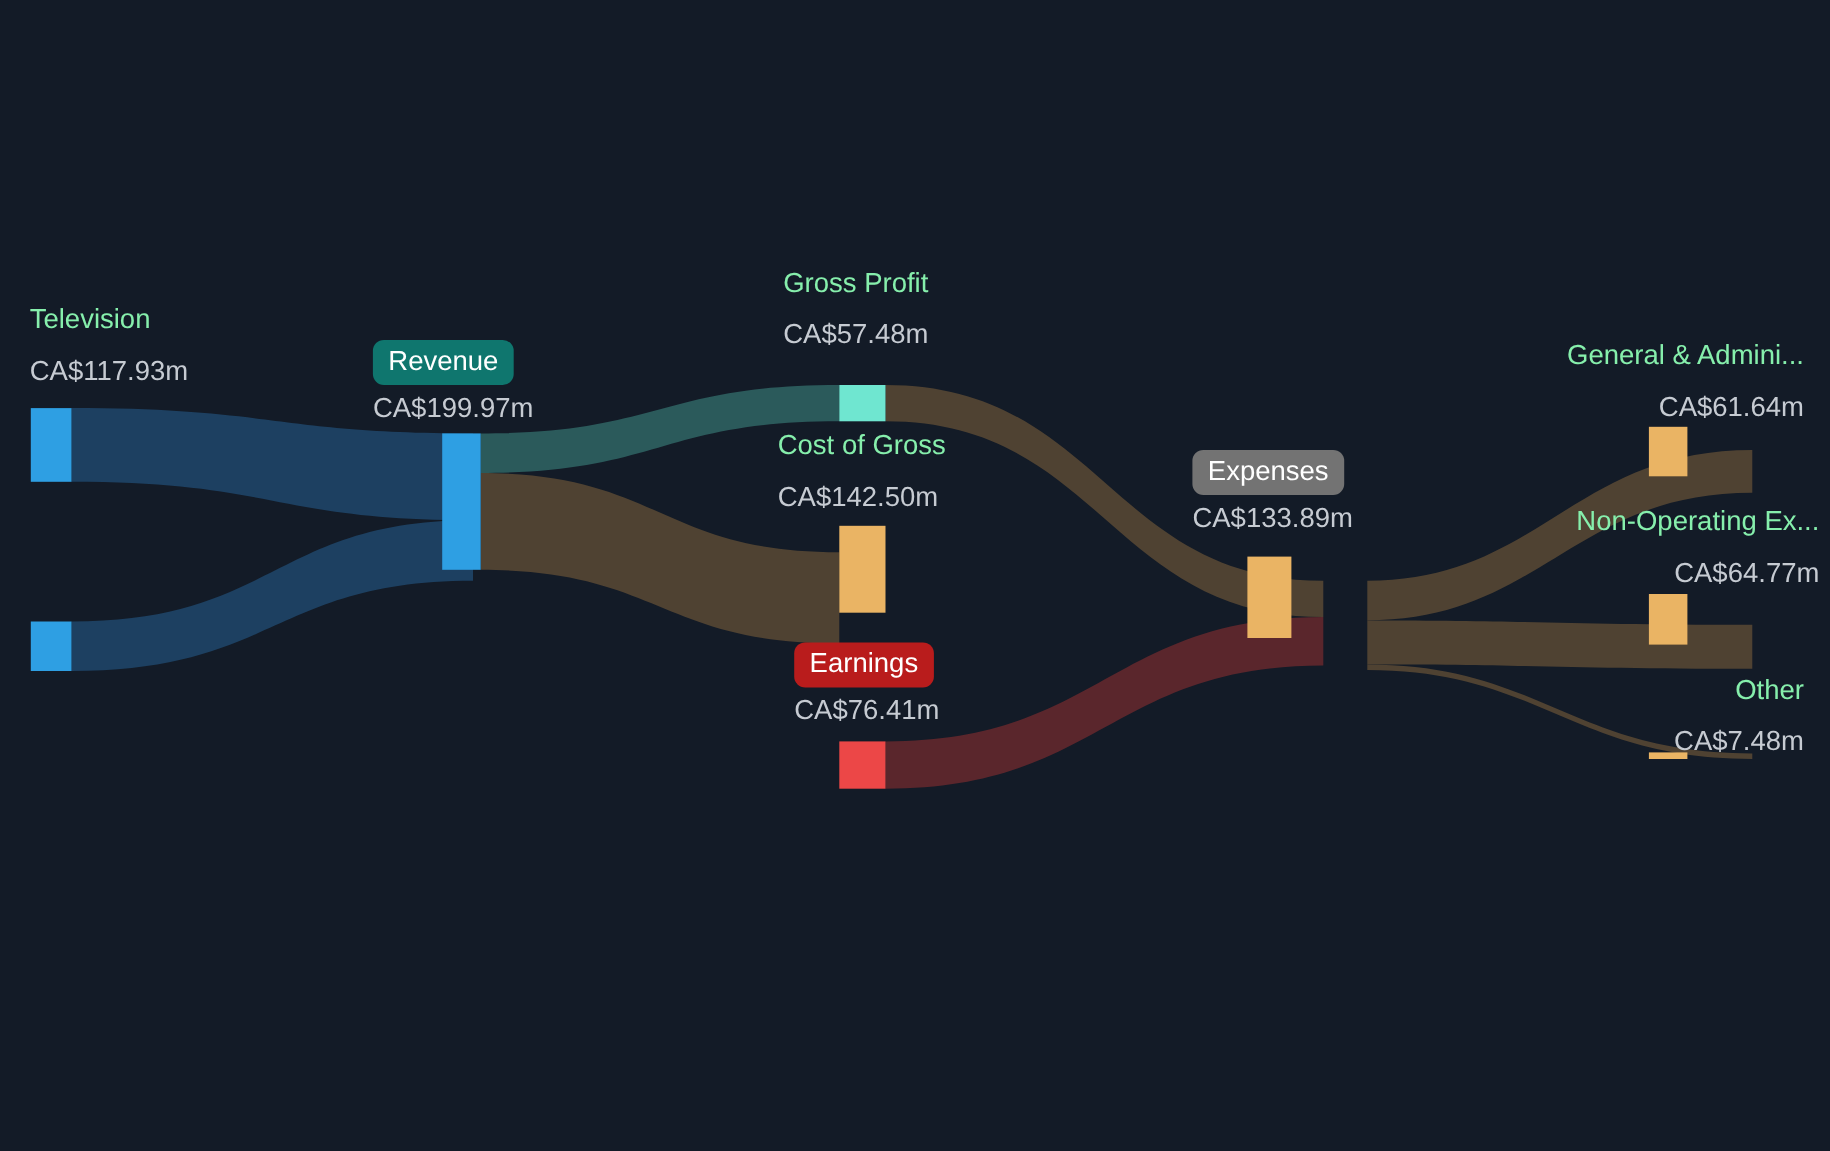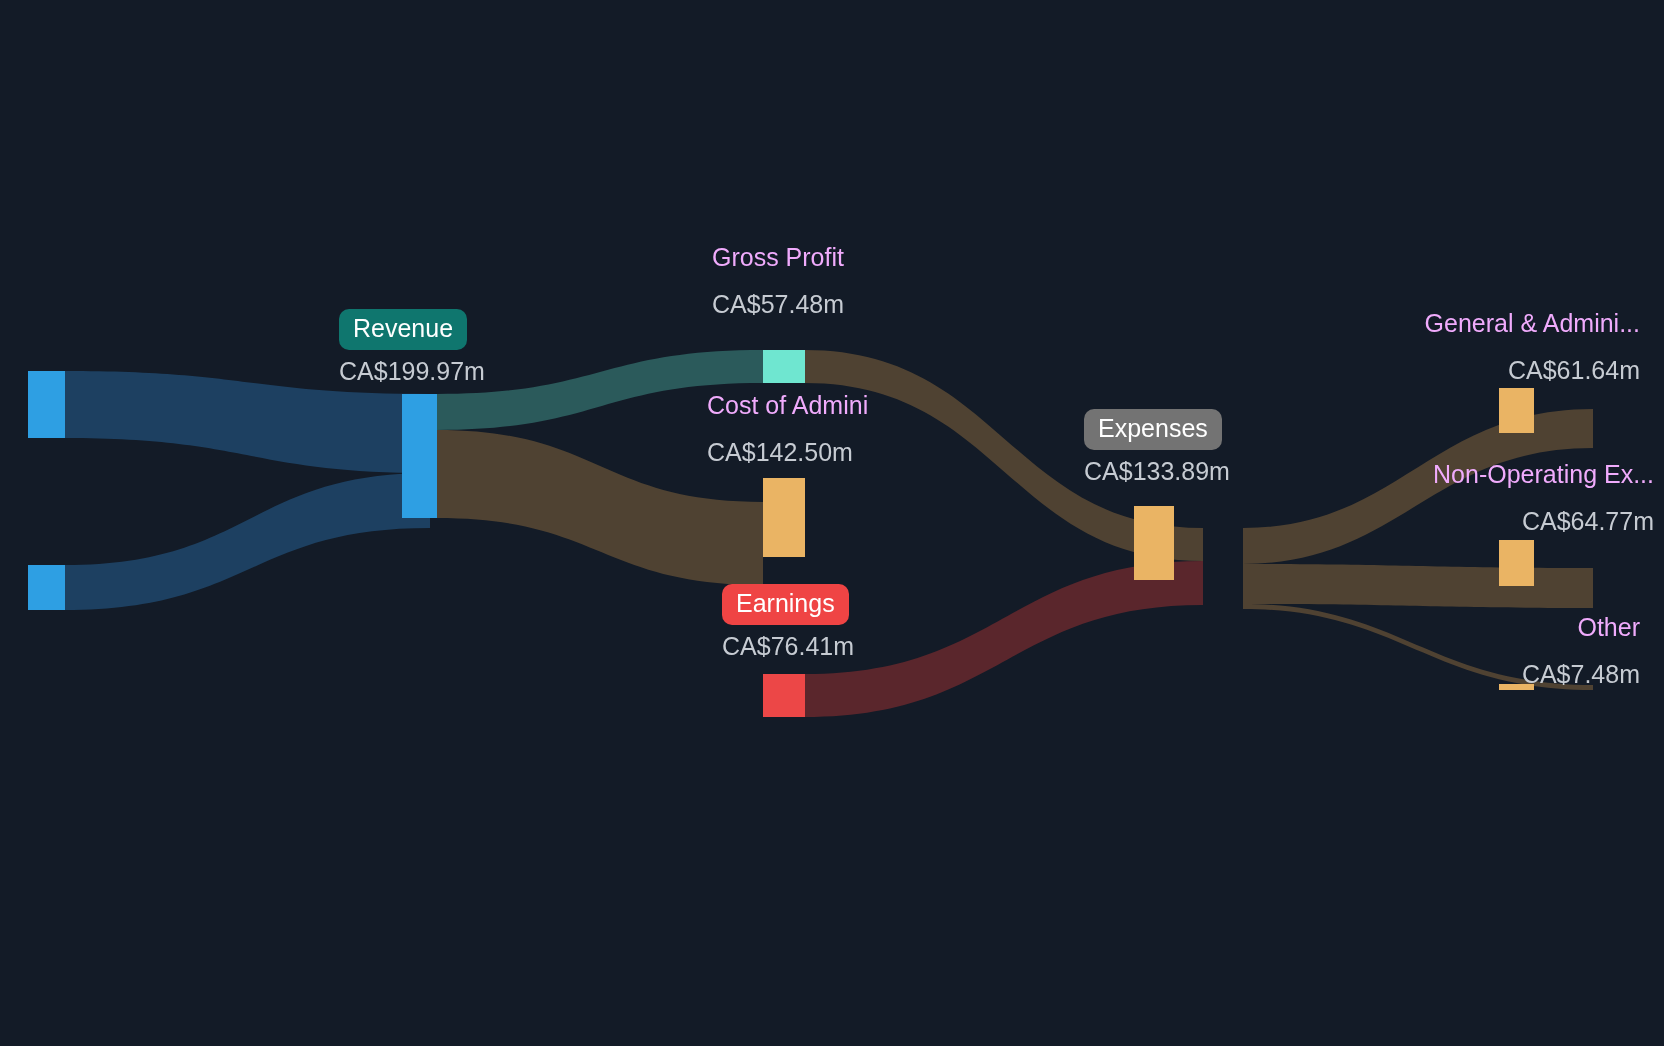--- a/index.html
+++ b/index.html
@@ -29,42 +29,42 @@
   }
   .lbl {
     position: absolute;
     white-space: nowrap;
     line-height: 1.08;
     pointer-events: none;
   }
   .lbl .name {
     display: block;
     font-size: 25px;
-    color: #f0abfc;
+    color: #86efac;
     font-weight: 400;
   }
   .lbl .val {
     display: block;
     font-size: 25px;
     color: #c6cbd2;
     font-weight: 400;
     margin-top: 20px;
   }
   .lbl.right {
     text-align: right;
   }
   .pill {
     display: inline-block;
     border-radius: 10px;
     padding: 6px 14px 8px 14px;
     font-size: 25px;
     color: #ffffff;
   }
   .pill-revenue { background: #0f766e; }
-  .pill-earnings { background: #ef4444; }
+  .pill-earnings { background: #b91c1c; }
   .pill-expenses { background: #737373; }
   .lbl.pilled .val { margin-top: 8px; }
 </style>
 </head>
 <body>
 
 <div id="stage">
 
   <svg id="sankey" viewBox="0 0 1664 1046" xmlns="http://www.w3.org/2000/svg">
 
@@ -128,34 +128,38 @@
     <rect x="1134" y="506" width="40" height="74" fill="#eab464"></rect>
 
     <rect x="1499" y="388" width="35" height="45" fill="#eab464"></rect>
 
     <rect x="1499" y="540" width="35" height="46" fill="#eab464"></rect>
 
     <rect x="1499" y="684" width="35" height="6" fill="#eab464"></rect>
 
   </svg>
 
+  <div class="lbl" style="left:27px; top:277px;">
+    <span class="name">Television</span>
+    <span class="val">CA$117.93m</span>
+  </div>
 
 
   <div class="lbl pilled" style="left:339px; top:309px;">
     <span class="pill pill-revenue">Revenue</span>
     <span class="val">CA$199.97m</span>
   </div>
 
   <div class="lbl" style="left:712px; top:244px;">
     <span class="name">Gross Profit</span>
     <span class="val">CA$57.48m</span>
   </div>
 
   <div class="lbl" style="left:707px; top:392px;">
-    <span class="name">Cost of Admini</span>
+    <span class="name">Cost of Gross</span>
     <span class="val">CA$142.50m</span>
   </div>
 
   <div class="lbl pilled" style="left:722px; top:584px;">
     <span class="pill pill-earnings">Earnings</span>
     <span class="val">CA$76.41m</span>
   </div>
 
   <div class="lbl pilled" style="left:1084px; top:409px;">
     <span class="pill pill-expenses">Expenses</span>

